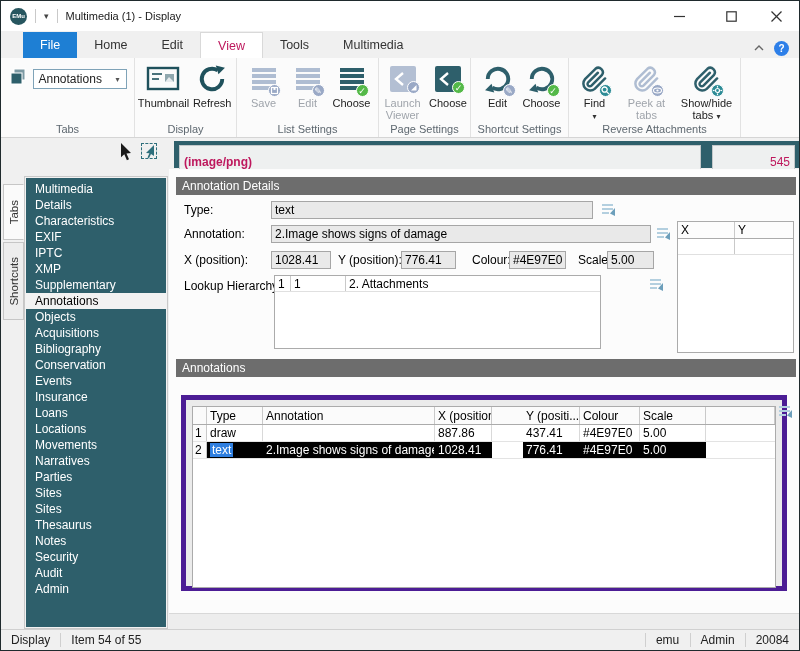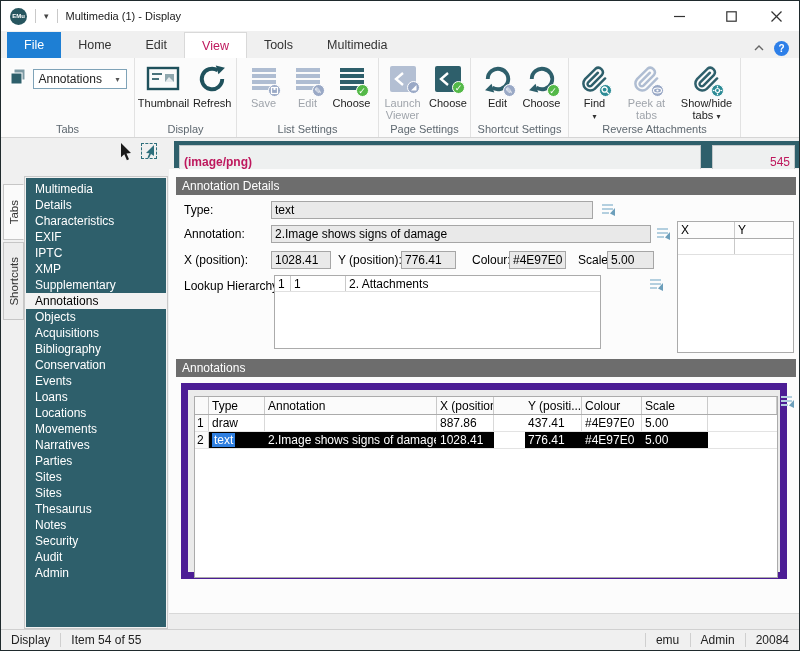--- a/index.html
+++ b/index.html
@@ -13,21 +13,21 @@
   .titlebar{position:absolute;left:0;top:0;width:798px;height:30px;background:#fff;display:flex;align-items:center;}
   .logo{width:17px;height:17px;border-radius:50%;background:#27565f;color:#fff;font-size:6px;
         display:flex;align-items:center;justify-content:center;margin-left:9px;font-weight:bold;}
   .tsep{height:14px;border-left:1px solid #c9c9c9;margin:0 8px;}
   .tcaret{font-size:9px;color:#444;}
   .wtitle{font-size:11px;color:#1a1a1a;}
   .wctl{position:absolute;top:0;height:30px;width:44px;display:flex;align-items:center;justify-content:center;}
   .wctl svg{display:block;}
   .ctl-min{left:656px;} .ctl-max{left:708px;} .ctl-close{left:753px;}
   
-  .tabstrip{position:absolute;left:0;top:30px;width:798px;height:27px;background:#f0f0f0;display:flex;align-items:flex-end;padding-left:6px;}
+  .tabstrip{position:absolute;left:0;top:30px;width:798px;height:27px;background:#f0f0f0;display:flex;align-items:flex-end;padding-left:22px;}
   .rtab{height:26px;line-height:26px;padding:0 17px;font-size:12.5px;color:#333;}
   .rtab-file{background:#1e7fd4;color:#fff;}
   .rtab-active{background:#fff;border:1px solid #d9d9d9;border-bottom:none;color:#be185d;}
   .ribbon-right{position:absolute;left:752px;top:38px;width:44px;height:18px;display:flex;align-items:center;gap:9px;}
   .helpdot{width:15px;height:15px;border-radius:50%;background:#2d7fe8;color:#fff;font-size:10px;font-weight:bold;
            display:flex;align-items:center;justify-content:center;}
   
   .ribbon{position:absolute;left:0;top:57px;width:798px;height:80px;background:#fbfbfb;border-bottom:1px solid #d5d5d5;display:flex;}
   .rgroup{position:relative;border-right:1px solid #e2e2e2;display:flex;justify-content:center;align-items:flex-start;padding-top:5px;}
   .glabel{position:absolute;bottom:2px;left:0;width:100%;text-align:center;font-size:11px;color:#5e6870;}
@@ -73,21 +73,21 @@
          line-height:16px;padding:0 3px;color:#000;white-space:nowrap;overflow:hidden;}
   .lookup{position:absolute;width:17px;height:17px;}
   
   .gridbox{position:absolute;background:#fff;border:1px solid #ababab;overflow:hidden;}
   .grow{display:flex;font-size:12px;}
   .gh{height:17px;line-height:17px;border-bottom:1px solid #ababab;background:#fcfcfc;}
   .gr{height:16px;line-height:16px;border-bottom:1px solid #e0e0e0;}
   .gc{border-right:1px solid #c9c9c9;padding:0 3px;overflow:hidden;white-space:nowrap;}
   .gc:last-child{border-right:none;}
   
-  .ann-panel{position:absolute;left:12px;top:214px;width:606px;height:196px;background:#ebebeb;border:7px solid #4c1d95;}
+  .ann-panel{position:absolute;left:12px;top:226px;width:606px;height:196px;background:#ebebeb;border:5px solid #4c1d95;}
   .ann-tablebox{position:absolute;left:6px;top:6px;width:584px;height:182px;background:#fff;border:1px solid #ababab;overflow:hidden;}
   .tr{display:flex;height:17px;line-height:17px;font-size:12px;border-bottom:1px solid #e3e3e3;}
   .tr.head{height:18px;line-height:18px;border-bottom:1px solid #ababab;background:#fbfbfb;}
   .td{padding:0 3px;border-right:1px solid #d9d9d9;overflow:hidden;white-space:nowrap;}
   .tr.head .td{border-right:1px solid #c9c9c9;}
   .c-num{width:14px;padding:0 2px;background:#fafafa;border-right:1px solid #c9c9c9;}
   .c-type{width:56px;} .c-ann{width:172px;} .c-x{width:57px;} .c-y{width:57px;margin-left:31px;} .c-col{width:60px;} .c-scale{width:66px;}
   .c-fill{flex:1;border-right:none;}
   .tr.sel .td:not(.c-num):not(.c-fill){background:#000;color:#fff;border-right-color:#000;}
   .tr.sel .tcell.hl{background:#2f7fe0;color:#fff;padding:0 2px;}
@@ -380,20 +380,21 @@
       <div class="side-item">Objects</div>
 
       <div class="side-item">Acquisitions</div>
 
       <div class="side-item">Bibliography</div>
 
       <div class="side-item">Conservation</div>
 
       <div class="side-item">Events</div>
 
+      <div class="side-item">Insurance</div>
 
       <div class="side-item">Loans</div>
 
       <div class="side-item">Locations</div>
 
       <div class="side-item">Movements</div>
 
       <div class="side-item">Narratives</div>
 
       <div class="side-item">Parties</div>

